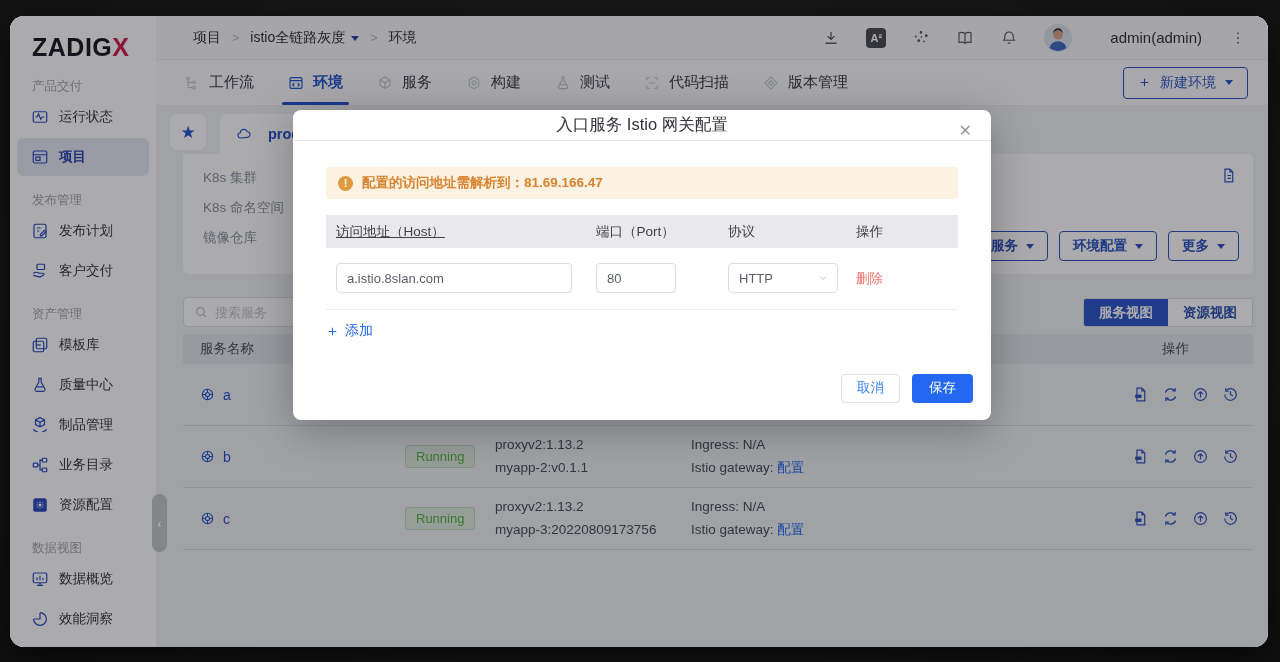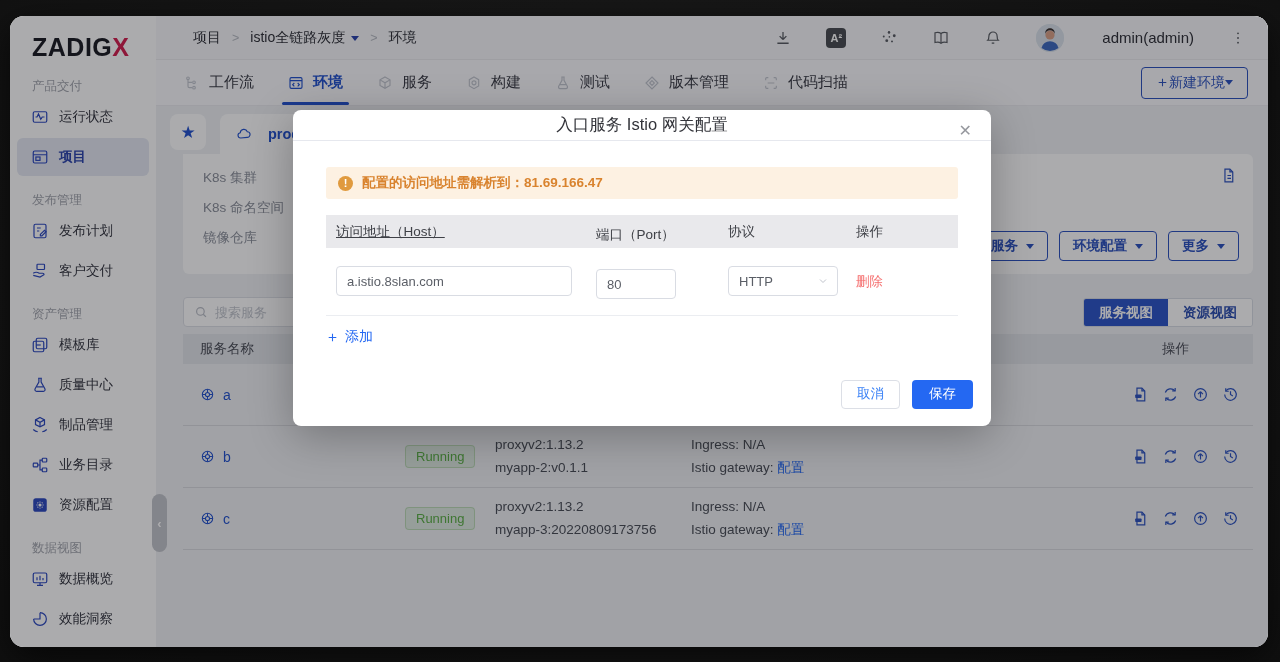--- a/index.html
+++ b/index.html
@@ -26,38 +26,38 @@
 
   
   .main { flex:1; min-width:0; display:flex; flex-direction:column; background:#f0f2f5; }
 
   .topbar { height:44px; flex-shrink:0; background:#f7f8fa; border-bottom:1px solid #ebebee;
             display:flex; align-items:center; padding:0 22px 0 37px; }
   .breadcrumb { display:flex; align-items:center; gap:11px; font-size:14px; color:#2f3038; }
   .crumb { cursor:pointer; display:flex; align-items:center; gap:6px; }
   .crumb-sep { color:#b6bac2; font-size:12.5px; }
   .caret { width:0; height:0; border-left:4.5px solid transparent; border-right:4.5px solid transparent; border-top:5.5px solid #2b44ad; margin-top:1px; }
-  .topbar-right { margin-left:auto; display:flex; align-items:center; gap:34px; color:#595c63;justify-content:space-between; }
+  .topbar-right { margin-left:auto; display:flex; align-items:center; gap:26px; color:#595c63;justify-content:space-between; }
   .tb-icon { display:flex; cursor:pointer; color:#595c63; }
   .translate-badge { width:20px; height:20px; background:#4a4d52; color:#fff; border-radius:4px; font-size:11px;
                      font-weight:700; display:flex; align-items:center; justify-content:center; cursor:pointer; }
   .user-chip { display:flex; align-items:center; gap:10px; cursor:pointer; }
   .avatar { width:28px; height:28px; border-radius:50%; overflow:hidden; background:#dbe3ec; flex-shrink:0; }
   .user-name { font-size:15px; color:#2f3038;margin-left:28px; }
   .kebab { margin-left:2px; }
 
   .tabbar { height:46px; flex-shrink:0; background:#fbfbfd; border-bottom:1px solid #ececf0;
             display:flex; align-items:center; gap:34px; padding:0 20px 0 28px; }
   .tab { display:flex; align-items:center; gap:9px; height:100%; font-size:15px; color:#3a3c46; position:relative; cursor:pointer; white-space:nowrap; }
   .tab .ticon { color:#c3c7d0; display:flex; }
   .tab.active { color:#2353cf; font-weight:700; }
   .tab.active .ticon { color:#2353cf; }
   .tab.active::after { content:""; position:absolute; left:-6px; right:-6px; bottom:0; height:3px; background:#2353cf; border-radius:2px; }
   .new-env-btn { margin-left:auto; height:32px; border:1px solid #2d53c0; color:#2d53c0; border-radius:4px;
-                 display:flex; align-items:center; padding:0 14px; font-size:14px; cursor:pointer; background:transparent; }
+                 display:flex; align-items:center; gap:9px; padding:0 14px; font-size:14px; cursor:pointer; background:transparent; }
 
   .content { flex:1; padding:6px 15px 0 14px; position:relative; min-width:0; }
   .env-tabs { display:flex; align-items:flex-end; gap:14px; height:42px; }
   .fav-tab { width:36px; height:36px; margin-bottom:4px; background:#fff; border-radius:8px;
              display:flex; align-items:center; justify-content:center; color:#2353cf; font-size:17px; cursor:pointer; }
   .env-tab { height:40px; background:#fff; border-radius:8px 8px 0 0; display:flex; align-items:center; gap:16px;
              padding:0 16px; color:#2353cf; font-weight:700; font-size:14.5px; cursor:pointer; }
   .env-badge { border:1px solid #2353cf; border-radius:3px; font-size:11px; font-weight:400; padding:1px 5px; }
 
   .panel-area { margin-left:13px; }
@@ -103,21 +103,21 @@
            box-shadow:0 10px 44px rgba(0,0,0,.28); }
   .modal-header { height:31px; border-bottom:1px solid #e6e8ee; display:flex; align-items:center; justify-content:center; position:relative; }
   .modal-title { font-size:16.5px; color:#33343a; }
   .modal-close { position:absolute; right:19px; top:13px; color:#96989e; font-size:16px; cursor:pointer; line-height:1; }
   .modal-body { padding:26px 33px 0; }
   .warn { background:#fdf1e2; border-radius:3px; height:32px; display:flex; align-items:center; gap:9px; padding:0 12px;
           font-size:13.5px; color:#d9832e; font-weight:600; }
   .warn-icon { width:15px; height:15px; border-radius:50%; background:#e09a3e; color:#fff; font-size:11px; font-weight:700;
                display:flex; align-items:center; justify-content:center; flex-shrink:0; }
   .gw-head { margin-top:16px; display:flex; align-items:center; height:33px; background:#e9e9ec; font-size:13.5px; color:#3f4147; }
-  .gc-host { width:260px; padding-left:10px;text-decoration:underline; } .gc-port { width:132px; padding-left:10px;margin-top:6px; }
+  .gc-host { width:260px; padding-left:10px;text-decoration:underline; } .gc-port { width:132px; padding-left:10px; }
   .gc-proto { width:128px; padding-left:10px; } .gc-act { flex:1; padding-left:10px; }
   .gw-row { margin-top:15px; display:flex; align-items:center; }
   .tinput { height:30px; border:1px solid #d9dce3; border-radius:4px; padding:0 10px; font-size:13px; color:#5a5e66;
             background:#fff; outline:none; font-family:inherit; }
   .host-input { width:236px; } .port-input { width:80px; }
   .select { width:110px; height:30px; border:1px solid #d9dce3; border-radius:4px; background:#fff; color:#5a5e66;
             font-size:13px; display:flex; align-items:center; justify-content:space-between; padding:0 8px 0 10px; cursor:pointer; }
   .select svg { color:#bfc3cb; }
   .del-link { color:#f56c6c; font-size:13.5px; cursor:pointer; }
   .gw-divider { margin-top:16px; border-top:1px solid #ebedf1; }
@@ -367,34 +367,34 @@
               <svg viewBox="0 0 24 24" width="16" height="16" fill="none" stroke="currentColor" stroke-width="1.7">
                 <path d="M9.5 3h5M10.5 3v5l-5 9a2.3 2.3 0 0 0 2 3.4h9a2.3 2.3 0 0 0 2-3.4l-5-9V3"></path>
                 <path d="M7.5 14.5h9"></path>
               </svg>
             </span>
             <span>测试</span>
           </div>
         <div class="tab">
             <span class="ticon">
               <svg viewBox="0 0 24 24" width="16" height="16" fill="none" stroke="currentColor" stroke-width="1.7">
-                <path d="M12 3l9 9-9 9-9-9z"></path>
-                <path d="M12 8.5l3.5 3.5-3.5 3.5L8.5 12z"></path>
-              </svg>
-            </span>
-            <span>版本管理</span>
+                <path d="M4 8V5.5A1.5 1.5 0 0 1 5.5 4H8M16 4h2.5A1.5 1.5 0 0 1 20 5.5V8M20 16v2.5a1.5 1.5 0 0 1-1.5 1.5H16M8 20H5.5A1.5 1.5 0 0 1 4 18.5V16"></path>
+                <path d="M7 12h10"></path>
+              </svg>
+            </span>
+            <span>代码扫描</span>
           </div>
         <div class="tab">
             <span class="ticon">
               <svg viewBox="0 0 24 24" width="16" height="16" fill="none" stroke="currentColor" stroke-width="1.7">
-                <path d="M4 8V5.5A1.5 1.5 0 0 1 5.5 4H8M16 4h2.5A1.5 1.5 0 0 1 20 5.5V8M20 16v2.5a1.5 1.5 0 0 1-1.5 1.5H16M8 20H5.5A1.5 1.5 0 0 1 4 18.5V16"></path>
-                <path d="M7 12h10"></path>
-              </svg>
-            </span>
-            <span>代码扫描</span>
+                <path d="M12 3l9 9-9 9-9-9z"></path>
+                <path d="M12 8.5l3.5 3.5-3.5 3.5L8.5 12z"></path>
+              </svg>
+            </span>
+            <span>版本管理</span>
           </div>
         <button class="new-env-btn">
             <svg viewBox="0 0 24 24" width="13" height="13" fill="none" stroke="currentColor" stroke-width="2">
               <path d="M12 5v14M5 12h14"></path>
             </svg>
             <span>新建环境</span>
             <span class="chev"></span>
           </button>
       </div>
 

